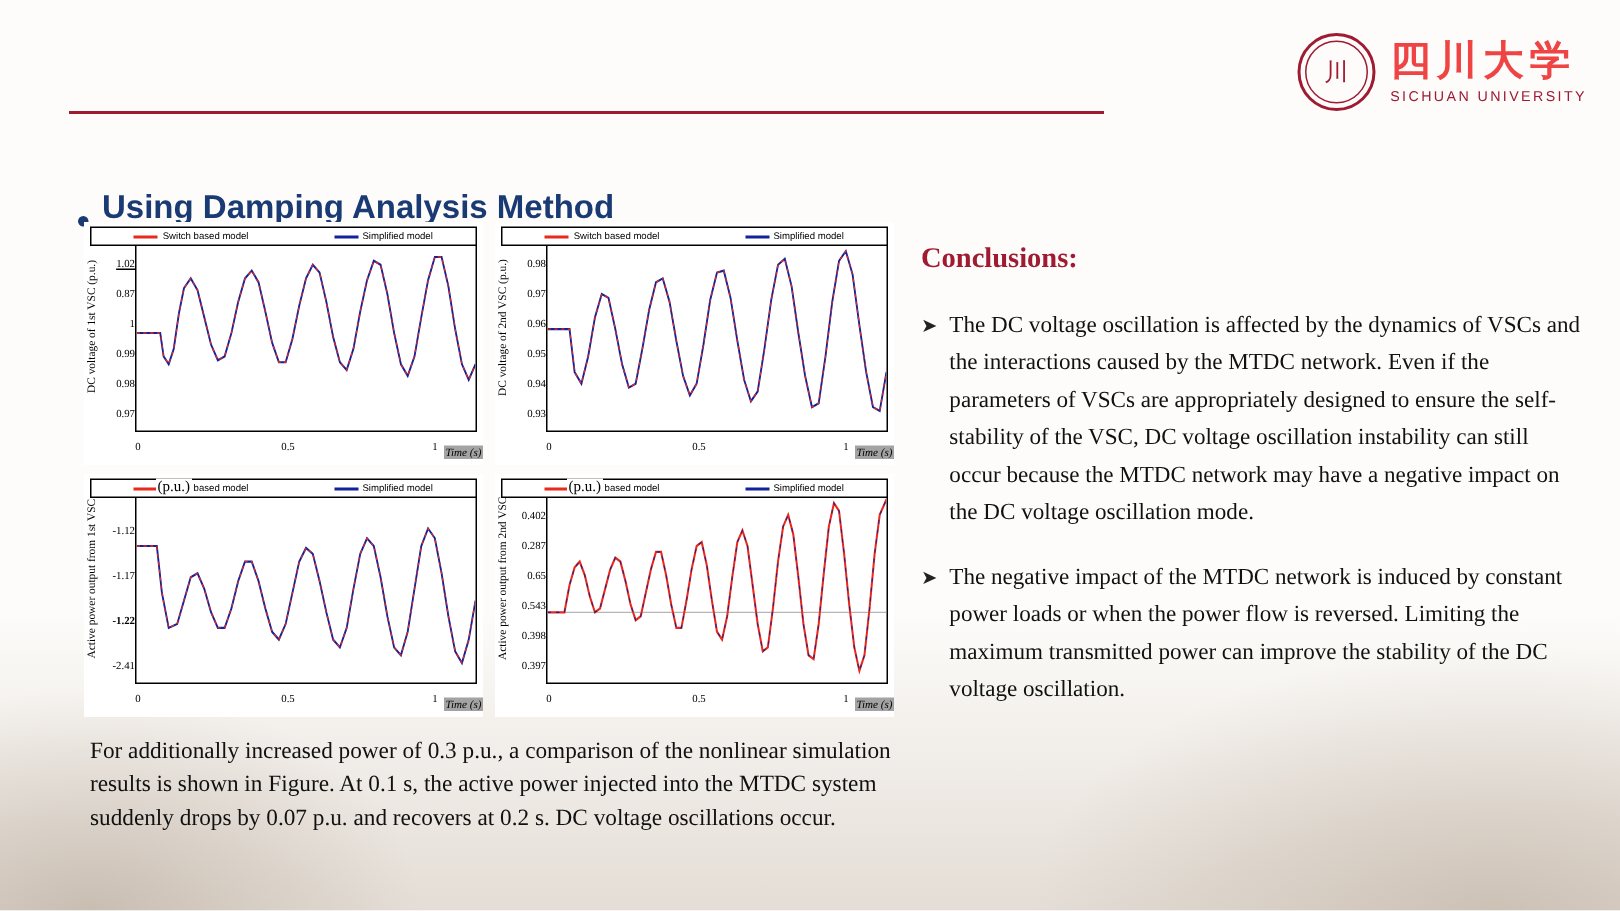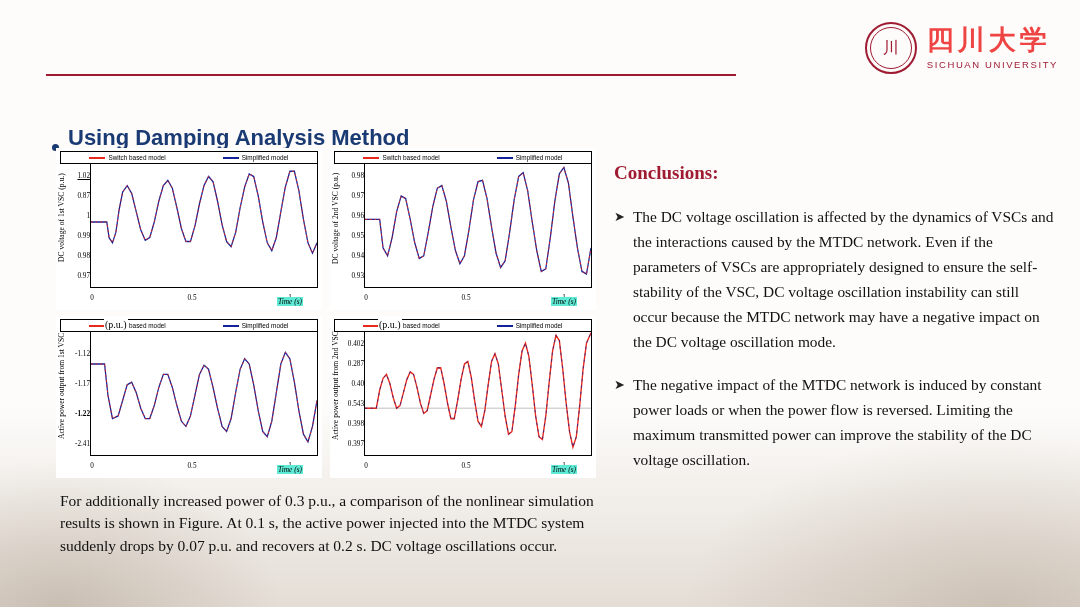--- a/index.html
+++ b/index.html
@@ -208,26 +208,26 @@
   }
   .xtick {
     position: absolute;
     bottom: 8px;
     font-size: 7.2px;
     font-family: "Liberation Serif", serif;
     transform: translateX(-50%);
   }
   .xlabel-in {
     position: absolute;
-    right: 19px;
+    right: 0;
     bottom: 4px;
     font-size: 7.4px;
     font-style: italic;
     font-family: "Liberation Serif", serif;
-    background: #5eead4;
+    background: #a3a3a3;
     padding: 0 1px;
     z-index: 3;
   }
   .pu-label {
     position: absolute;
     left: 48px;
     top: 3px;
     font-size: 10px;
     font-family: "Liberation Serif", serif;
     z-index: 5;
@@ -397,21 +397,21 @@
       </div>
       <div class="xlabel-in">Time (s)</div>
     </div>
 
     <div class="chart">
       <div class="ylabel">Active power output from 2nd VSC</div>
       <div class="pu-label">(p.u.)</div>
       <div class="ytick" style="top:4px;">0.403</div>
       <div class="ytick" style="top:24px;">0.402</div>
       <div class="ytick" style="top:44px;">0.287</div>
-      <div class="ytick" style="top:64px;">0.40</div>
+      <div class="ytick" style="top:64px;">0.65</div>
       <div class="ytick" style="top:84px;">0.543</div>
       <div class="ytick" style="top:104px;">0.398</div>
       <div class="ytick" style="top:124px;">0.397</div>
       <div class="xtick" style="left:36px;">0</div>
       <div class="xtick" style="left:136px;">0.5</div>
       <div class="xtick" style="left:234px;">1</div>
       <div class="plotbox">
         <svg class="curve" viewBox="0 0 200 100" preserveAspectRatio="none">
           <line x1="0" y1="64" x2="200" y2="64" stroke="#999" stroke-width="0.5"></line>
           <path d="M0,64 L10,64 L13,50 L16,41 L19,38 L22,45 L25,56 L28,64 L31,62 L34,52 L37,42 L40,36 L43,38 L46,48 L49,60 L52,68 L55,66 L58,54 L61,42 L64,33 L67,33 L70,45 L73,60 L76,72 L79,72 L82,58 L85,42 L88,30 L91,28 L94,40 L97,58 L100,74 L103,78 L106,66 L109,46 L112,28 L115,22 L118,30 L121,50 L124,70 L127,84 L130,82 L133,62 L136,38 L139,20 L142,14 L145,24 L148,46 L151,70 L154,86 L157,88 L160,70 L163,44 L166,20 L169,8 L172,12 L175,34 L178,60 L181,82 L184,94 L187,86 L190,62 L193,34 L196,14 L200,6" fill="none" stroke="#e8291c" stroke-width="1.2"></path>

